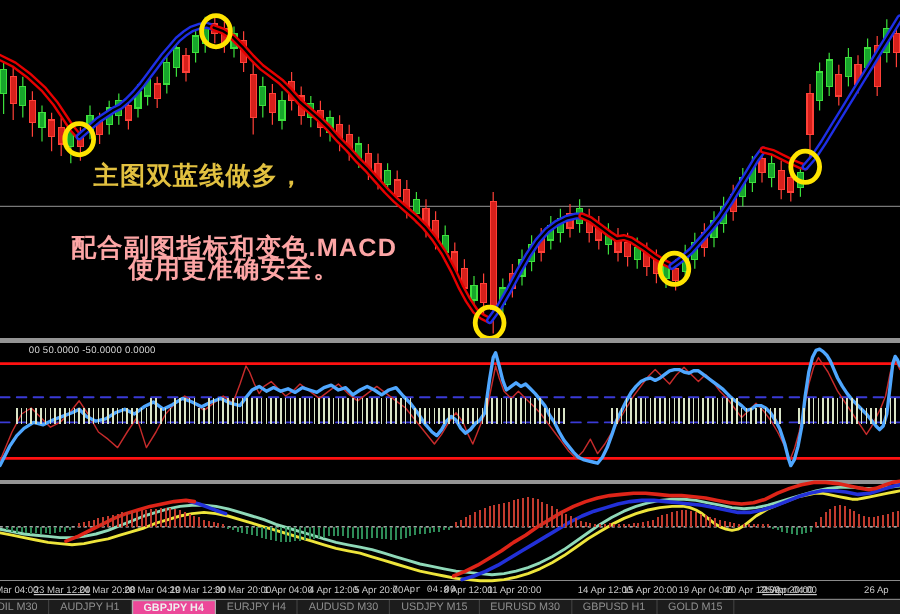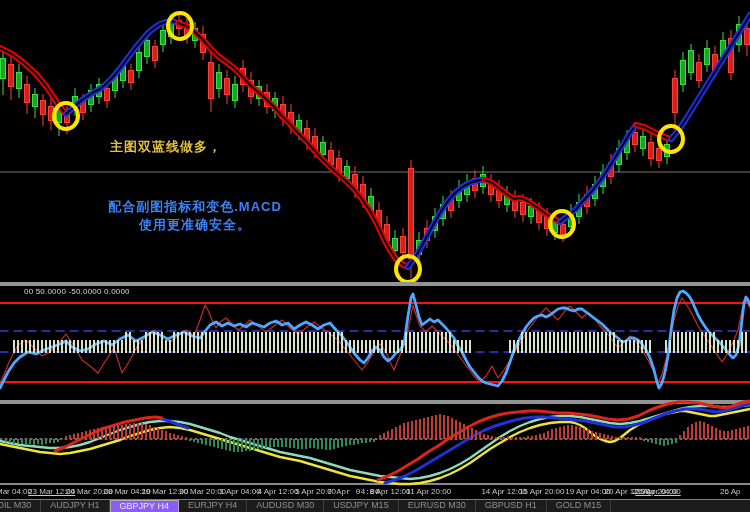--- a/index.html
+++ b/index.html
@@ -1,30 +1,30 @@
 <!DOCTYPE html>
 <html><head>
 <meta charset="utf-8">
 <style>
   html,body{margin:0;padding:0;background:#000;}
   #screen{position:relative;width:750px;height:512px;background:#000;overflow:hidden;
           font-family:"Liberation Sans",sans-serif;}
   #cv{position:absolute;left:0;top:0;}
-  .anno{position:absolute;text-align:center;font-weight:bold;font-size:13px;line-height:17.5px;
+  .anno{position:absolute;text-align:center;font-weight:bold;font-size:21px;line-height:17.5px;
         letter-spacing:1px;white-space:nowrap;}
   #anno1{left:36px;top:138px;width:260px;}
   #anno2{left:50px;top:198px;width:290px;}
   #mid-label{position:absolute;left:2px;top:287px;font-size:8px;letter-spacing:0.2px;}
   #time-axis{position:absolute;left:0;top:486px;width:750px;height:14px;}
   .tlabel{position:absolute;top:1px;transform:translateX(-50%);font-size:8px;color:#C9C9C9;white-space:nowrap;}
   #tab-bar{position:absolute;left:0;bottom:0;width:762px;height:12px;background:#1C1C1C;
            border-top:1px solid #7F7F7F;display:flex;align-items:stretch;margin-left:-12px;overflow:hidden;}
   .tab{font-size:9px;line-height:11px;color:#8F8F8F;padding:0 9px;border-right:1px solid #3F3F3F;
        white-space:nowrap;cursor:default;}
-  .tab.active{background:#8b5cf6;border:1px solid #ADADAD;border-bottom:none;color:#EFEFEF;}
+  .tab.active{background:#ec4899;border:1px solid #ADADAD;border-bottom:none;color:#EFEFEF;font-weight:bold;}
 </style>
 </head>
 <body>
 
 <div id="screen">
   <svg id="cv" width="750" height="512" viewBox="0 0 750 512">
       <g>
         <line x1="0" y1="172" x2="750" y2="172" stroke="#787878" stroke-width="1"></line>
       </g>
       <g>
@@ -623,21 +623,21 @@
         <line x1="736" y1="439" x2="736" y2="429" stroke="#C23B2E" stroke-width="1.6" shape-rendering="crispEdges"></line>
         <line x1="740" y1="439" x2="740" y2="428" stroke="#C23B2E" stroke-width="1.6" shape-rendering="crispEdges"></line>
         <line x1="744" y1="439" x2="744" y2="427" stroke="#C23B2E" stroke-width="1.6" shape-rendering="crispEdges"></line>
         <line x1="748" y1="439" x2="748" y2="426" stroke="#C23B2E" stroke-width="1.6" shape-rendering="crispEdges"></line>
       </g>
     </svg>
 
   <div class="anno" id="anno1" style="color: rgb(226, 193, 64);">
     <div>主图双蓝线做多，</div>
   </div>
-  <div class="anno" id="anno2" style="color: #3b82f6;">
+  <div class="anno" id="anno2" style="color: #fca5a5;">
     <div>配合副图指标和变色.MACD</div>
     <div>使用更准确安全。</div>
   </div>
 
   <div id="mid-label" style="color: rgb(214, 214, 214); padding-left: 22px;">00 50.0000 -50.0000 0.0000</div>
 
   <div id="time-axis">
       <div class="tlabel" style="left: 14px;">Mar 04:00</div>
       <div class="tlabel" style="left: 51.7px; text-decoration: underline;">23 Mar 12:00</div>
       <div class="tlabel" style="left: 89.4px;">24 Mar 20:00</div>

